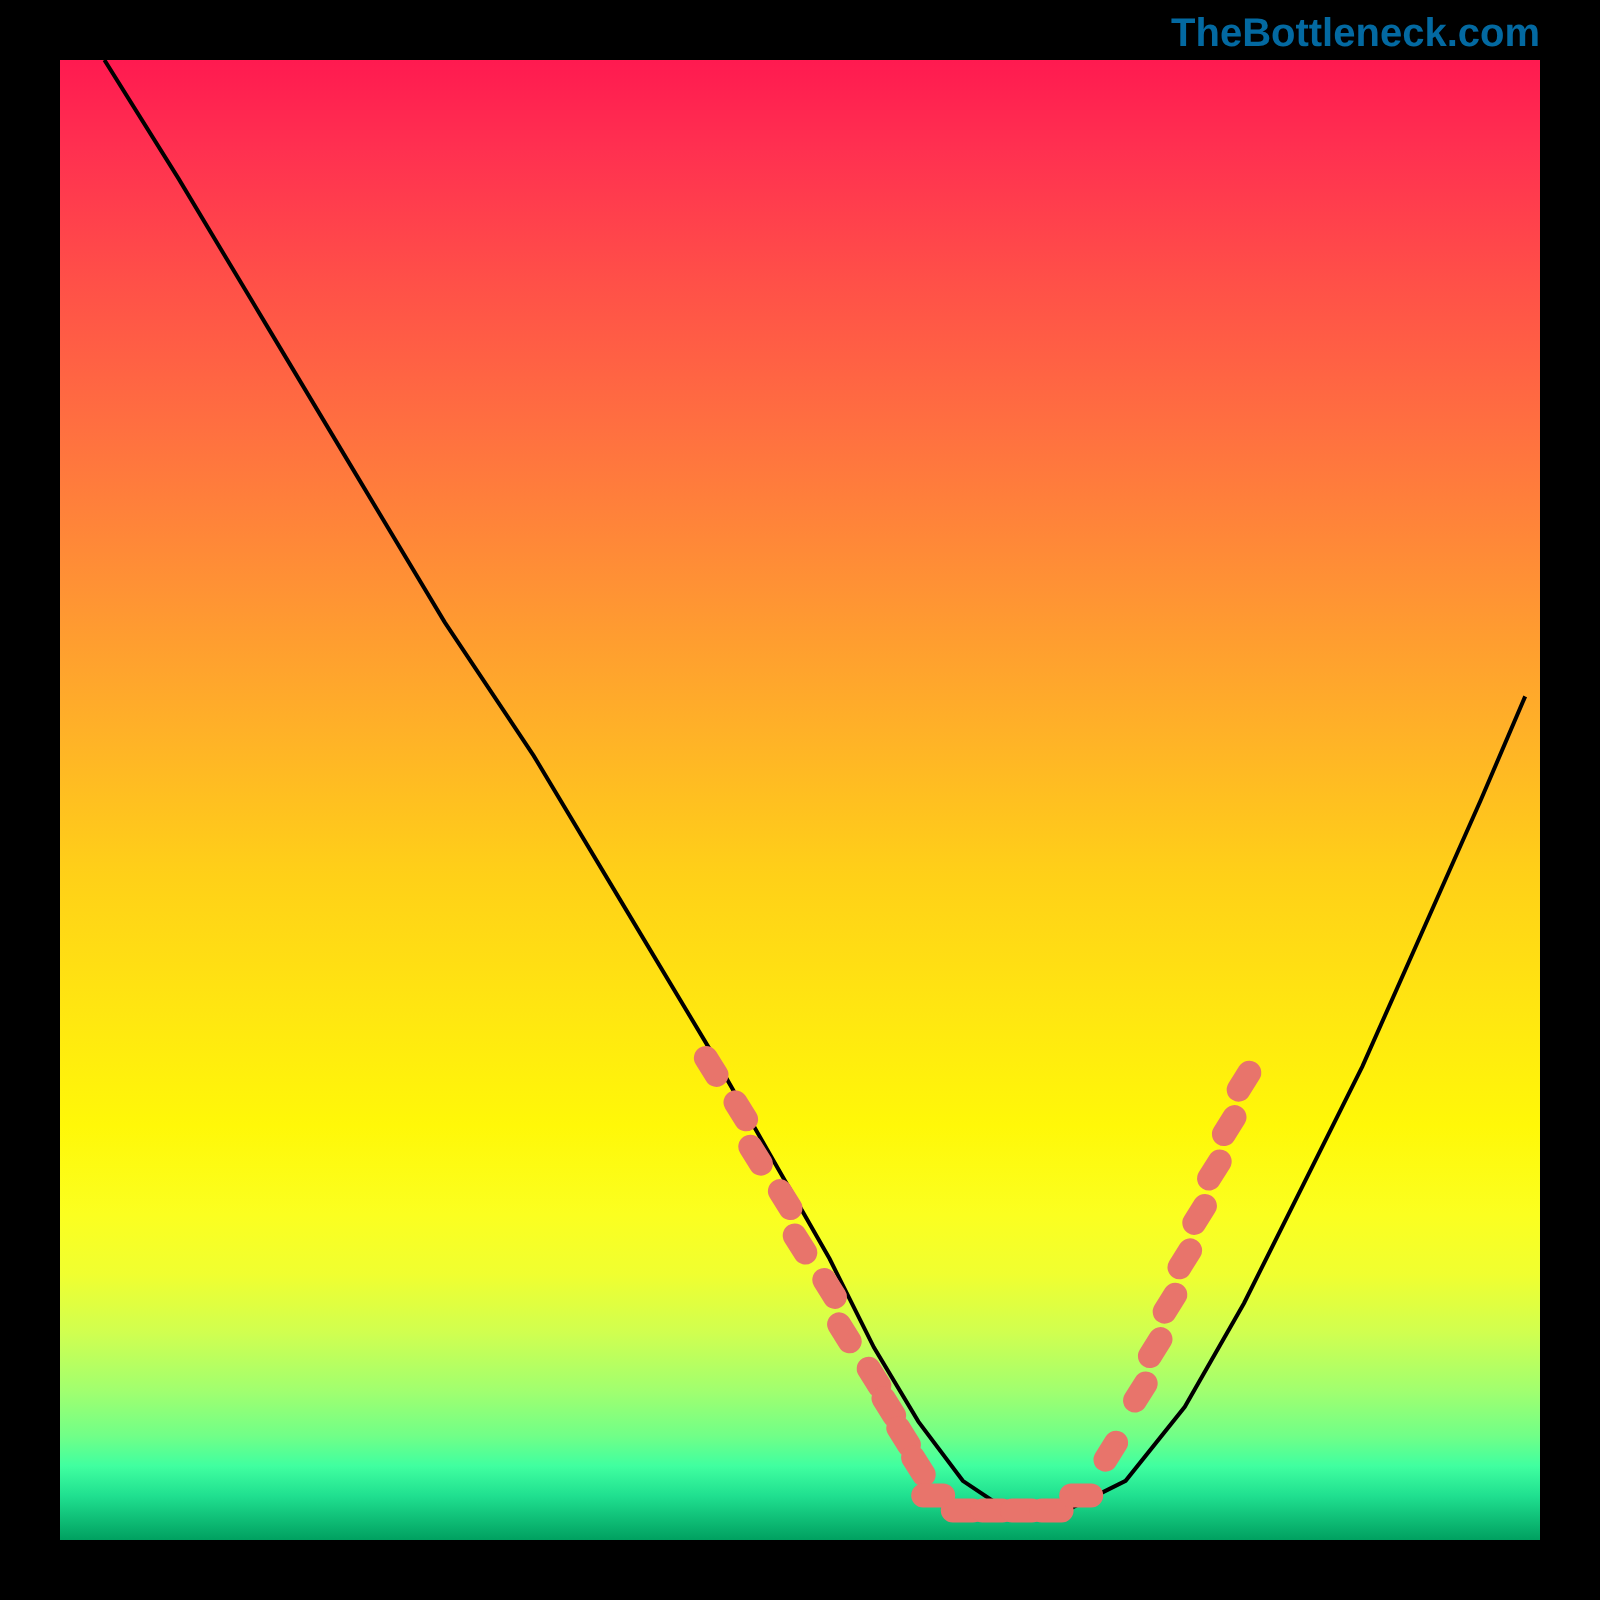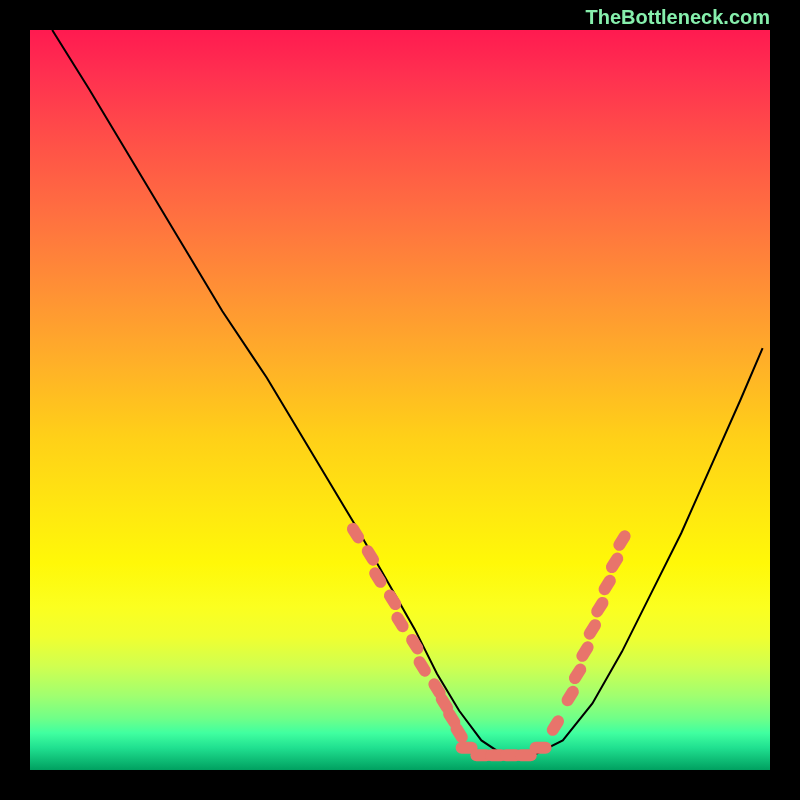--- a/index.html
+++ b/index.html
@@ -40,21 +40,21 @@
       #70ff88 93%,
       #40ffa0 95%,
       #20e090 97%,
       #10c078 98.5%,
       #00a060 100%);
   }
   .watermark {
     position: absolute;
     top: 6px;
     right: 30px;
-    color: #86efac;
+    color: #0369a1;
     font-size: 20px;
     font-weight: bold;
     z-index: 10;
   }
   svg.overlay {
     position: absolute;
     left: 0;
     top: 0;
     width: 740px;
     height: 740px;

